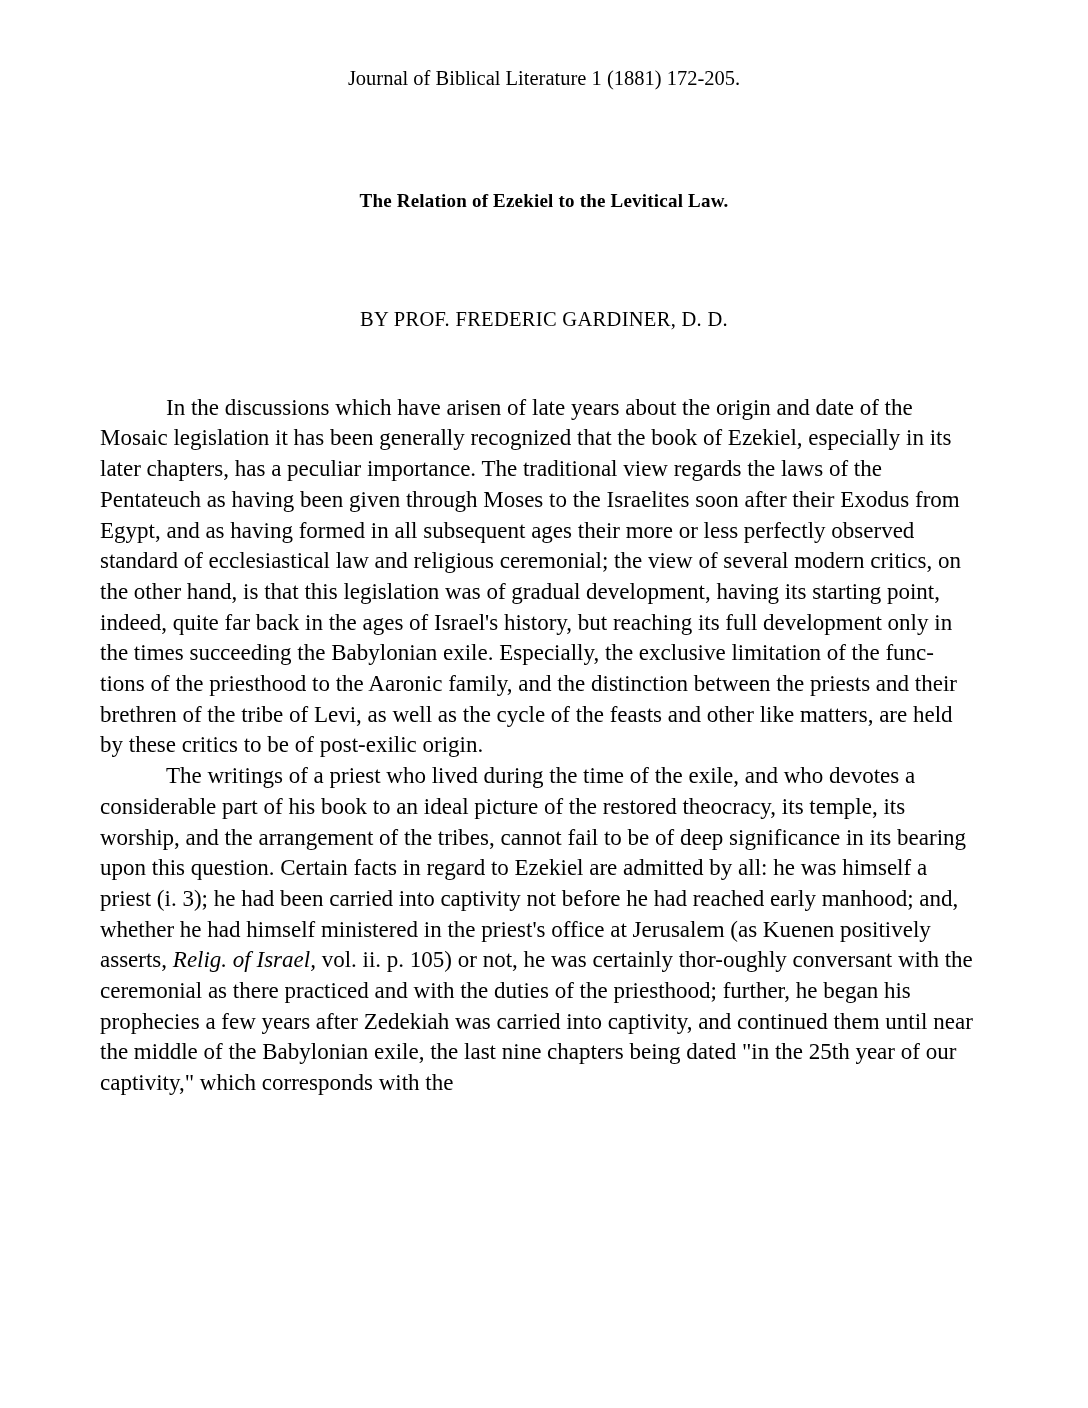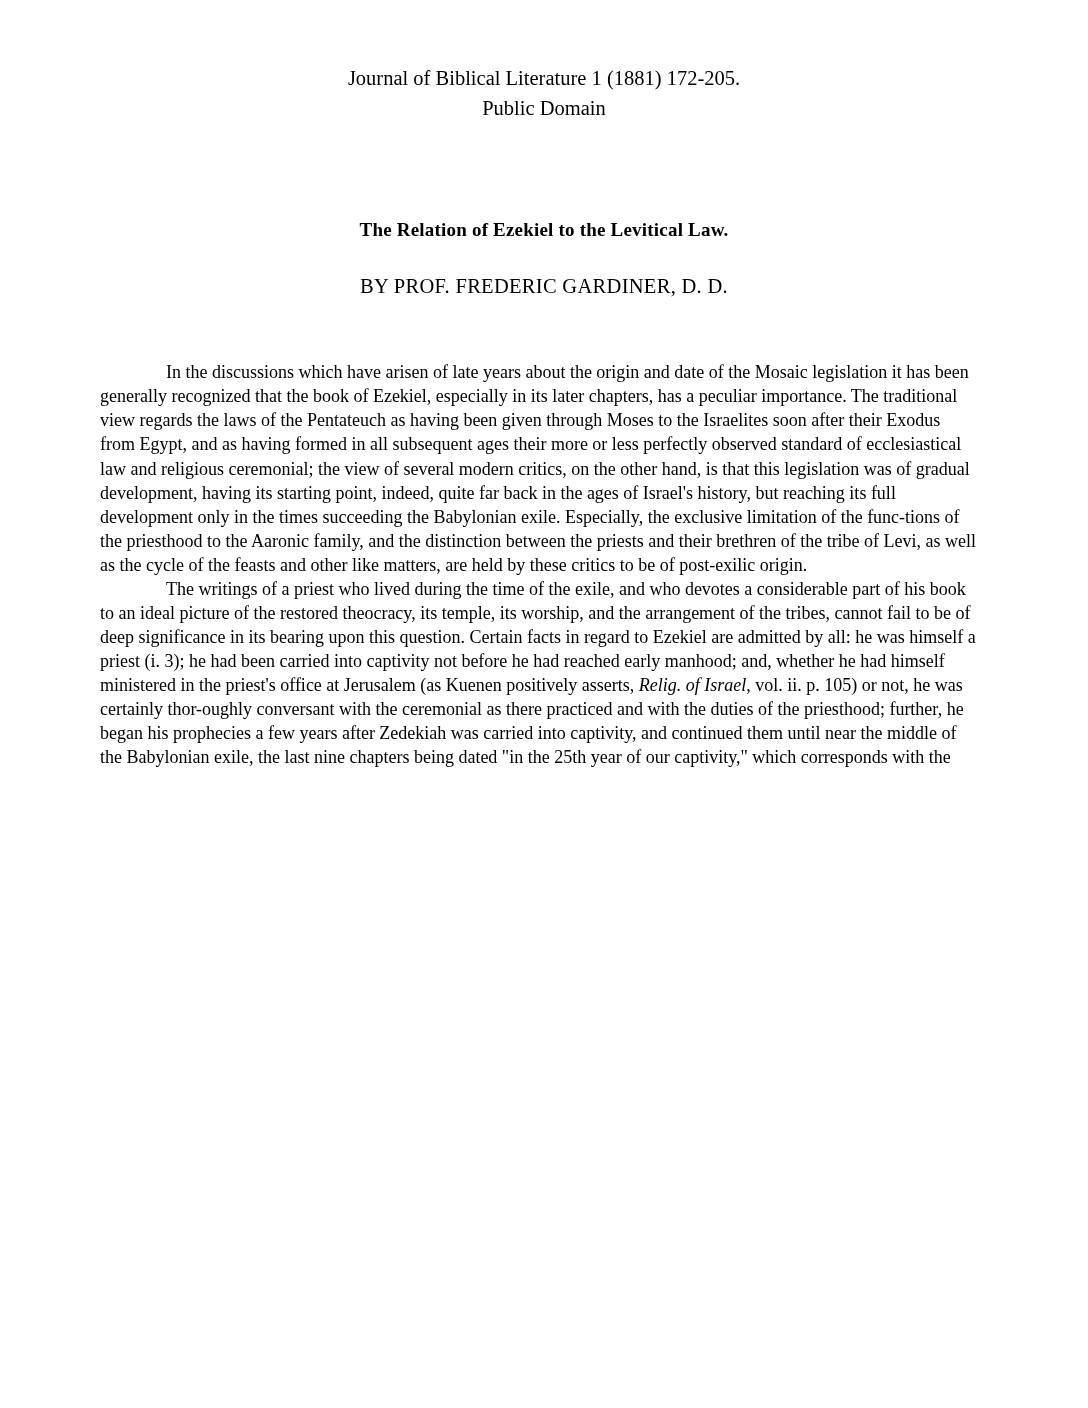--- a/index.html
+++ b/index.html
@@ -34,26 +34,26 @@
   .doc-title {
     text-align: center;
     font-size: 19px;
     font-weight: bold;
     margin-top: 96px;
     letter-spacing: 0.2px;
   }
   .byline {
     text-align: center;
     font-size: 20.5px;
-    margin-top: 34px;
+    margin-top: 96px;
     letter-spacing: 0.3px;
   }
   .body-text {
     margin-top: 62px;
-    font-size: 18px;
+    font-size: 23px;
     line-height: 1.335;
     text-align: left;
     padding-left: 4px;
     padding-right: 14px;
   }
   .para {
     margin: 0;
     text-indent: 66px;
   }
   .para + .para {
@@ -64,21 +64,20 @@
     font-style: italic;
   }
 </style>
 </head>
 <body>
 
 <div class="page">
 
   <div class="header-block">
     <span class="header-line">Journal of Biblical Literature 1 (1881) 172-205.</span>
-    <span class="header-line">Public Domain</span>
   </div>
 
   <div class="doc-title">The Relation of Ezekiel to the Levitical Law.</div>
 
   <div class="byline">BY PROF. FREDERIC GARDINER, D. D.</div>
 
   <div class="body-text">
     <p class="para">
       <span>In the discussions which have arisen of late years about the origin and date of the Mosaic legislation it has been generally recognized that the book of Ezekiel, especially in its later chapters, has a peculiar importance. The traditional view regards the laws of the Pentateuch as having been given through Moses to the Israelites soon after their Exodus from Egypt, and as having formed in all subsequent ages their more or less perfectly observed standard of ecclesiastical law and religious ceremonial; the view of several modern critics, on the other hand, is that this legislation was of gradual development, having its starting point, indeed, quite far back in the ages of Israel's history, but reaching its full development only in the times succeeding the Babylonian exile. Especially, the exclusive limitation of the func-tions of the priesthood to the Aaronic family, and the distinction between the priests and their brethren of the tribe of Levi, as well as the cycle of the feasts and other like matters, are held by these critics to be of post-exilic origin.</span>
     </p>

